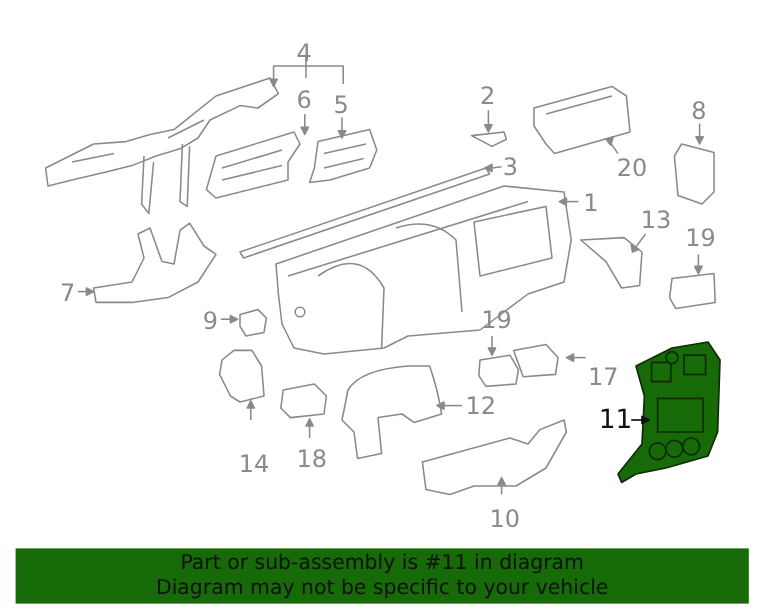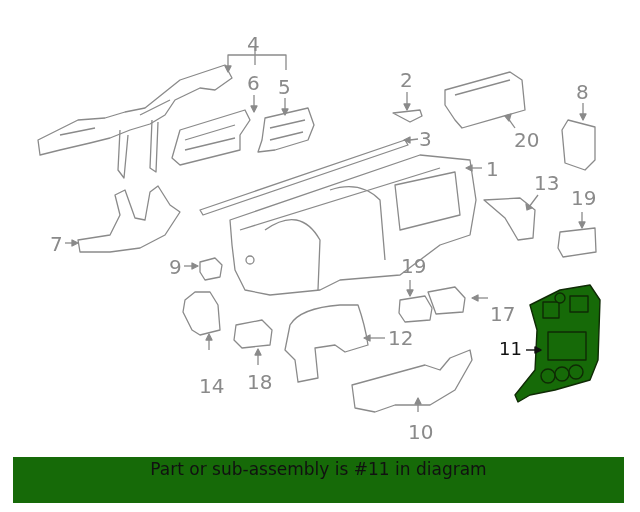--- a/index.html
+++ b/index.html
@@ -1,19 +1,19 @@
 <!DOCTYPE html>
 <html><head>
 <meta charset="utf-8">
 <style>
   html, body { margin:0; padding:0; background:#ffffff; }
   body { width:640px; height:512px; position:relative; overflow:hidden; font-family:"DejaVu Sans", sans-serif; }
   #diagram { position:absolute; left:0; top:0; width:640px; height:450px; }
   .callout { position:absolute; font-size:20px; color:#8a8a8a; line-height:1; font-family:"DejaVu Sans", sans-serif; }
-  .callout.hl { color:#111111; font-size:18px; }
+  .callout.hl { color:#111111; font-size:22px; }
   #banner { position:absolute; left:13px; top:457px; width:611px; height:46px; background:#166a08; color:#111111; text-align:center; font-size:17px; line-height:21px; padding-top:2px; box-sizing:border-box; }
 </style>
 </head>
 <body>
 
 <div id="diagram">
   <svg width="640" height="450" viewBox="0 0 640 450" fill="none" stroke="#8a8a8a" stroke-width="1.3" stroke-linejoin="round">
 
     <g>
       <line x1="255" y1="46" x2="255" y2="55"></line>
@@ -161,13 +161,14 @@
   <span class="callout" style="left:490px;top:304px">17</span>
   <span class="callout" style="left:388px;top:328px">12</span>
   <span class="callout" style="left:199px;top:376px">14</span>
   <span class="callout" style="left:247px;top:372px">18</span>
   <span class="callout" style="left:408px;top:422px">10</span>
   <span class="callout hl" style="left:499px;top:340px">11</span>
 </div>
 
 <div id="banner">
   <div>Part or sub-assembly is #11 in diagram</div>
+  <div>Diagram may not be specific to your vehicle</div>
 </div>
 
 </body></html>

